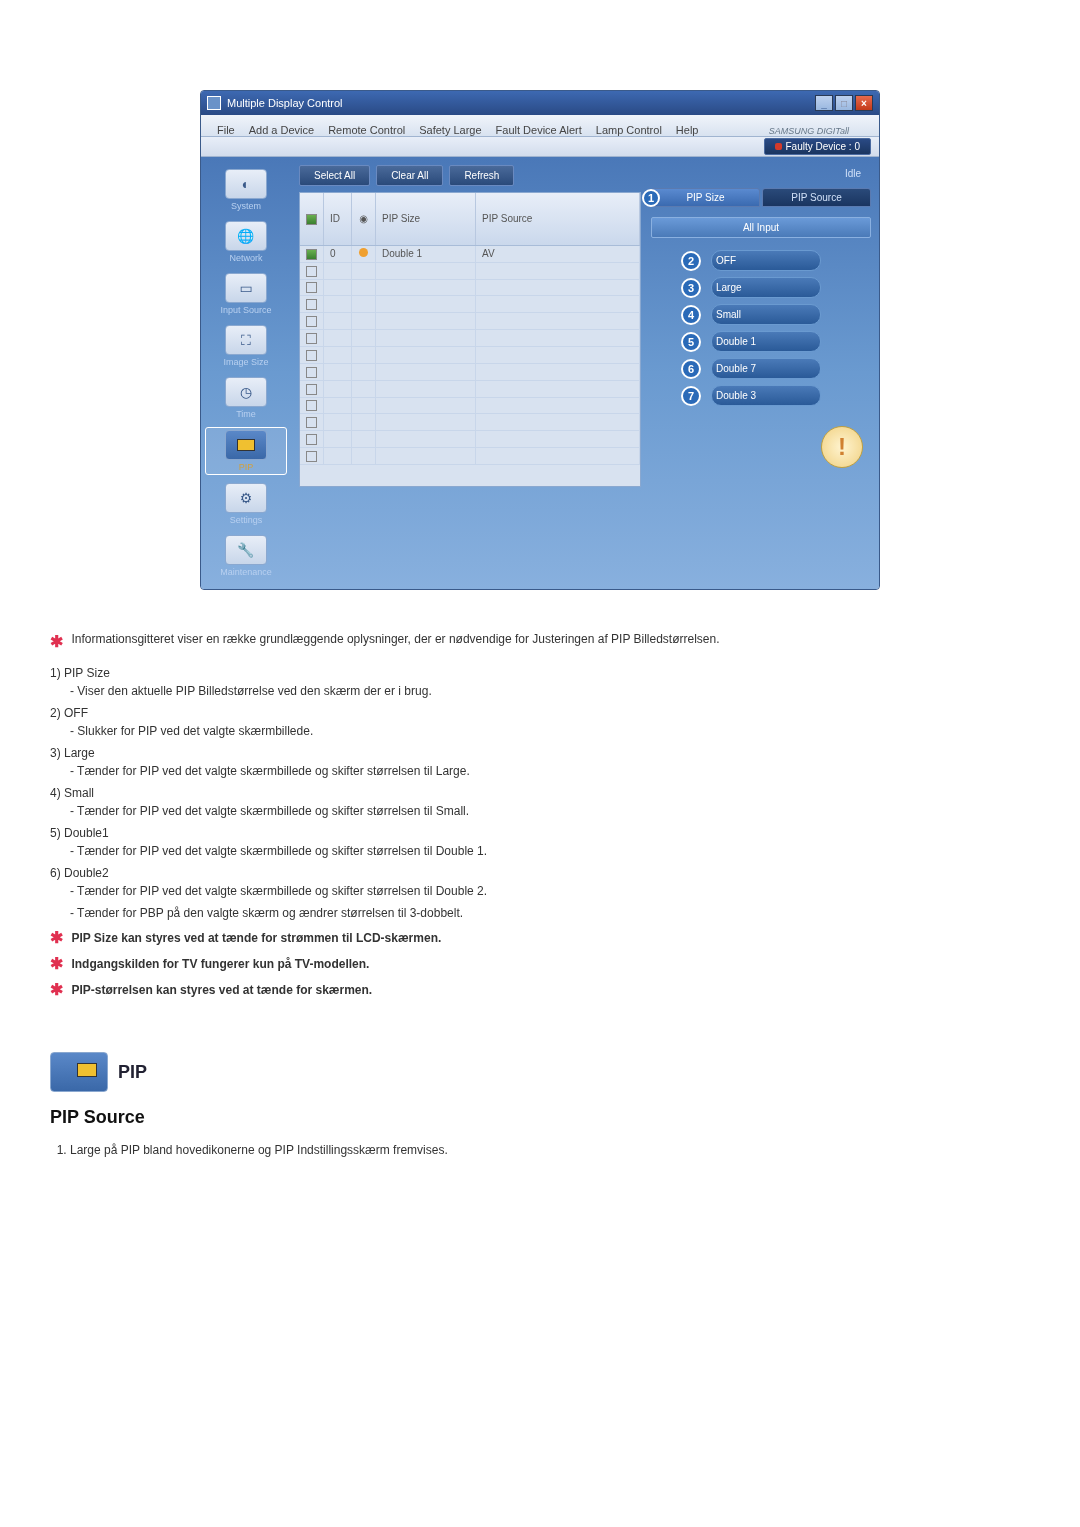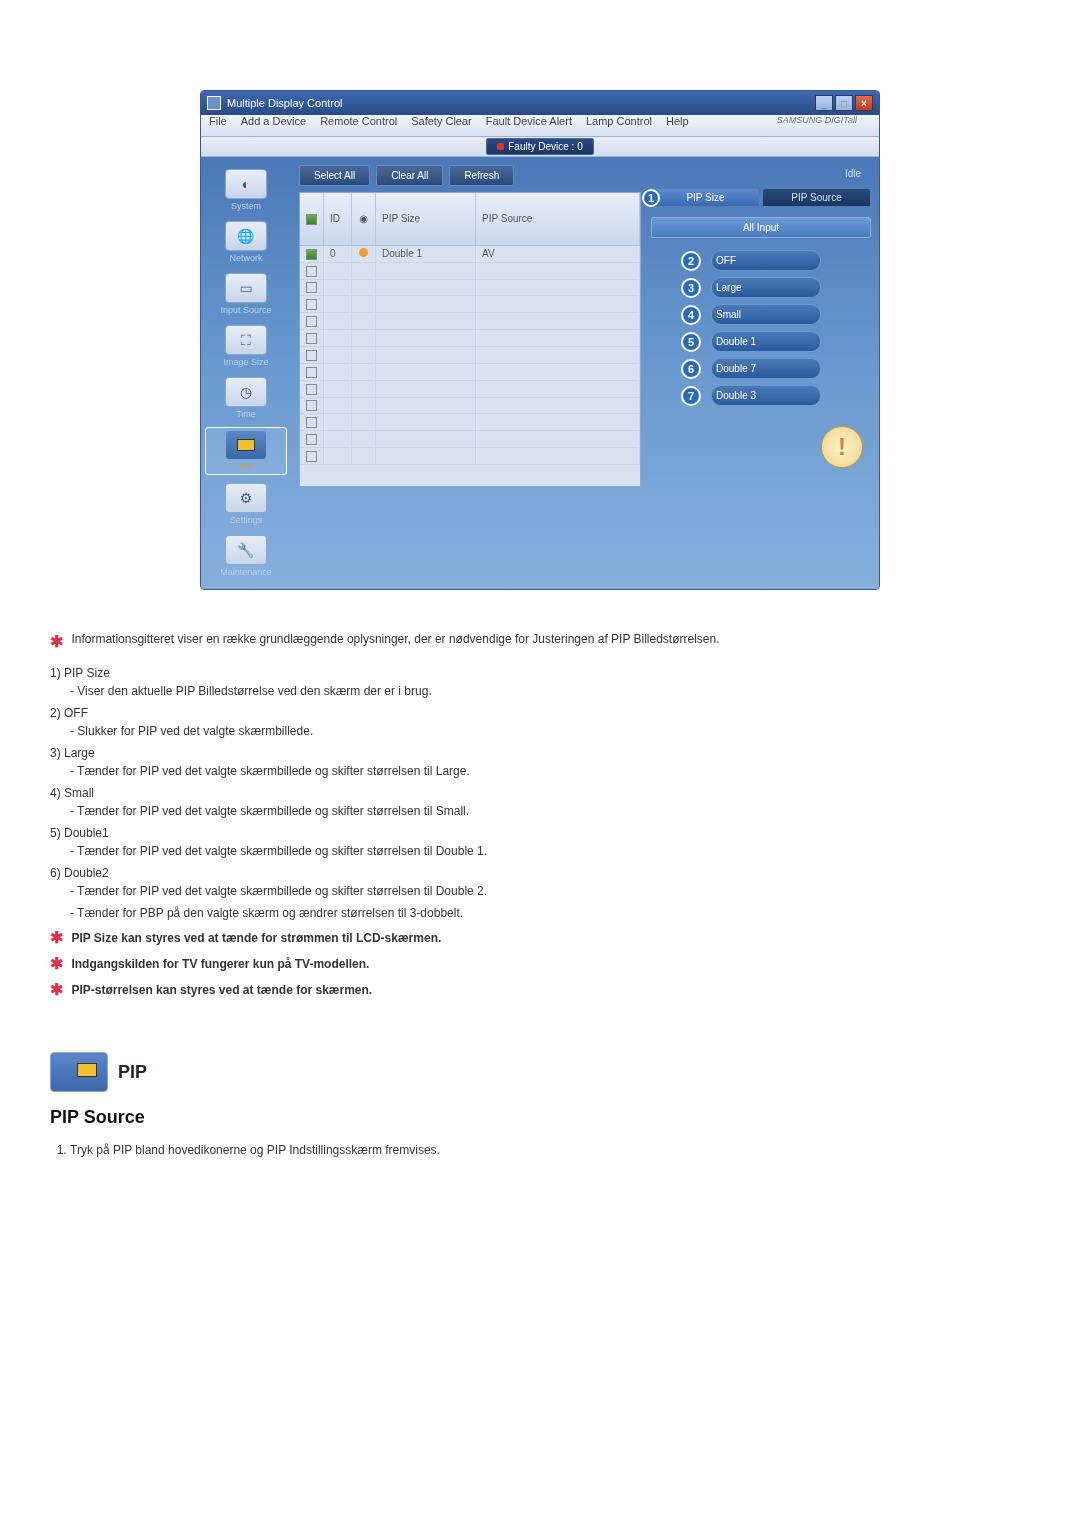--- a/index.html
+++ b/index.html
@@ -6,24 +6,24 @@
 body{font-family:Verdana,Arial,sans-serif;font-size:11px;color:#333;background:#fff;width:1080px}
 .page{padding:40px 30px}
 .app{width:680px;margin:50px auto 30px;border:1px solid #3a5a8a;border-radius:4px;overflow:hidden;background:linear-gradient(#dde6f2,#c8d6ea)}
 .titlebar{height:24px;background:linear-gradient(#3d69b2,#2a4a85);display:flex;align-items:center;padding:0 6px;color:#fff;font-size:11px}
 .titlebar .ticon{width:14px;height:14px;background:#6a92c8;border:1px solid #fff;margin-right:6px}
 .winbtns{margin-left:auto;display:flex;gap:2px}
 .winbtn{width:18px;height:16px;border:1px solid #2a3a55;display:flex;align-items:center;justify-content:center;font-size:10px;font-weight:bold}
 .min{background:linear-gradient(#bcd0ee,#9ab8e0);color:#2a4a85}
 .max{background:linear-gradient(#bcd0ee,#9ab8e0);color:#889}
 .close{background:linear-gradient(#e86a4c,#c43a1a);color:#fff}
-.menubar{height:22px;background:linear-gradient(#f0f4fa,#d8e2f0);display:flex;align-items:flex-start;padding:0 8px;font-size:11px;color:#444;border-bottom:1px solid #a0b4d0}
+.menubar{height:22px;background:linear-gradient(#f0f4fa,#d8e2f0);display:flex;align-items:flex-end;padding:0 16px;font-size:11px;color:#444;border-bottom:1px solid #a0b4d0}
 .menubar span{margin-right:14px}
 .brand{margin-left:auto;font-size:9px;color:#678;font-style:italic}
-.statusbar{height:20px;background:linear-gradient(#e8eef8,#d2dcec);display:flex;justify-content:center;align-items:center;padding:0 8px;border-bottom:1px solid #a0b4d0}
+.statusbar{height:20px;background:linear-gradient(#e8eef8,#d2dcec);display:flex;justify-content:flex-end;align-items:center;padding:0 8px;border-bottom:1px solid #a0b4d0}
 .fault{background:linear-gradient(#2a4a85,#1a3560);color:#fff;font-size:10px;padding:2px 10px;border:1px solid #4a6aa0;border-radius:2px;display:flex;align-items:center;gap:4px}
 .fault::before{content:"";width:7px;height:7px;background:#d43a2a;border-radius:2px}
 .appbody{display:flex;background:linear-gradient(#4a78b8 0%,#6a9ad0 50%,#88b0de 100%);min-height:400px}
 .sidebar{width:90px;padding:10px 4px;display:flex;flex-direction:column;gap:6px}
 .navitem{display:flex;flex-direction:column;align-items:center;gap:2px;padding:2px}
 .navitem.active{background:rgba(255,255,255,.1);border:1px solid #fff;border-radius:3px}
 .navicon{width:42px;height:30px;background:linear-gradient(#e8eef8,#c8d6ea);border:1px solid #8aa8d0;border-radius:4px;display:flex;align-items:center;justify-content:center;font-size:14px;color:#3a5a8a}
 .navicon.pip{background:linear-gradient(#5a88c8,#3a68a8)}
 .navicon.pip::after{content:"";width:16px;height:10px;background:#f0c030;border:1px solid #333}
 .navlabel{font-size:9px;color:#b8d0f0}
@@ -89,21 +89,21 @@
     <div class="winbtns">
       <div class="winbtn min">_</div>
       <div class="winbtn max">□</div>
       <div class="winbtn close">×</div>
     </div>
   </div>
   <div class="menubar">
     <span>File</span>
     <span>Add a Device</span>
     <span>Remote Control</span>
-    <span>Safety Clear</span>
+    <span>Safety Large</span>
     <span>Fault Device Alert</span>
     <span>Lamp Control</span>
     <span>Help</span>
     <span class="brand">SAMSUNG DIGITall</span>
   </div>
   <div class="statusbar">
     <div class="fault">
           <span>Faulty Device : 0</span>
         </div>
   </div>
@@ -336,16 +336,16 @@
           <span class="star">✱</span>
           <b>PIP-størrelsen kan styres ved at tænde for skærmen.</b>
         </div>
       </div>
   <div class="pipband">
     <div class="pipicon"></div>
     <h2>PIP</h2>
   </div>
   <h3>PIP Source</h3>
   <ol>
-    <li>Tryk på PIP bland hovedikonerne og PIP Indstillingsskærm fremvises.</li>
+    <li>Large på PIP bland hovedikonerne og PIP Indstillingsskærm fremvises.</li>
   </ol>
 </div>
 </div>
 
 </body></html>

